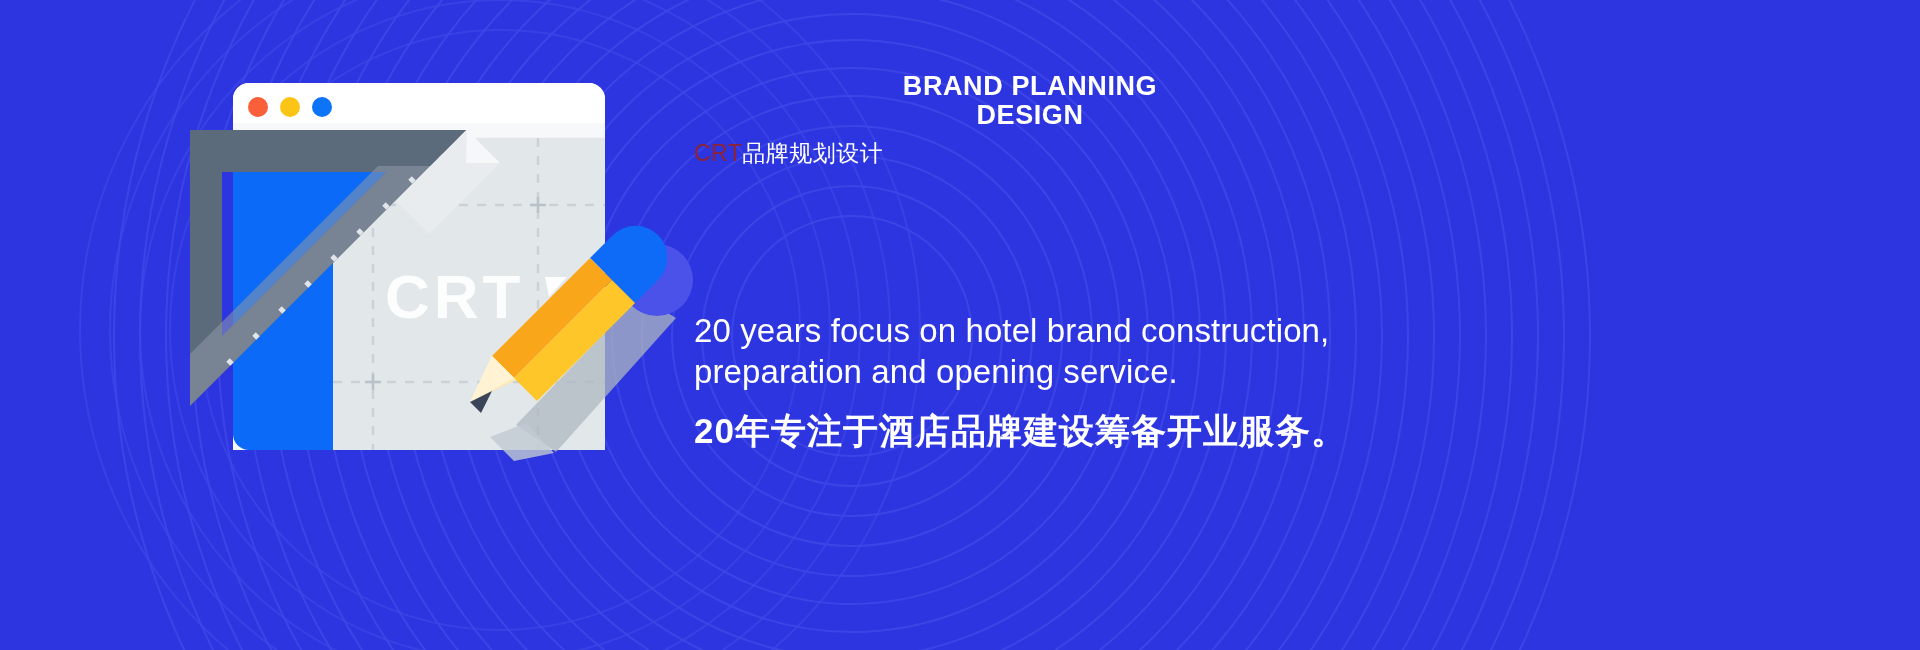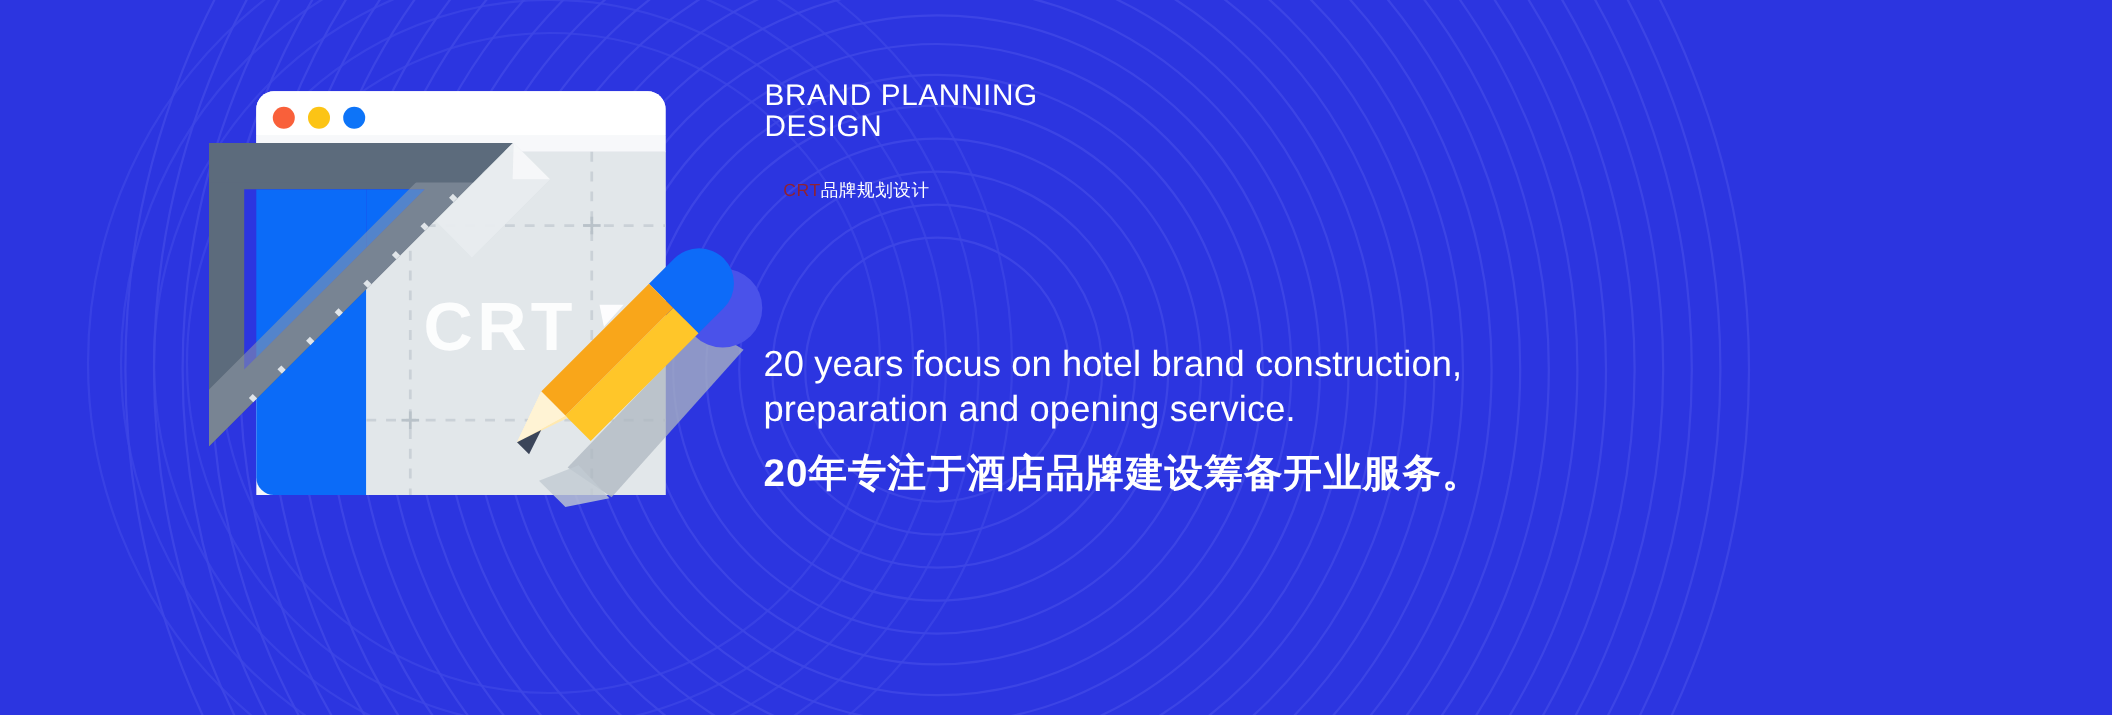--- a/index.html
+++ b/index.html
@@ -18,35 +18,35 @@
   .rings svg { position:absolute; left:0; top:0; }
 
   
   .illo { position:absolute; left:0; top:0; width:900px; height:650px; }
   .illo svg { position:absolute; left:0; top:0; }
 
   
   .copy { position:absolute; left:694px; top:0; width:1180px; height:650px; }
 
   .eyebrow {
-    position:absolute; left:1px; top:72px; width:640px;
+    position:absolute; left:16px; top:72px; width:640px;
     color:#ffffff;
     font-size:27px;
     line-height:1.08;
     letter-spacing:0.6px;
-    font-weight:400;
+    font-weight:700;
     white-space:pre-line;
+    text-align:center;
   }
   .eyebrow-cn {
-    position:absolute; left:18px; top:140px;
-    font-size:16px;
+    position:absolute; left:0; top:140px;
+    font-size:23px;
     letter-spacing:0.5px;
     line-height:1.2;
     white-space:nowrap;
-    margin-top:24px;
   }
   .eyebrow-cn .abbr { color:#8f2233; }
   .eyebrow-cn .cn   { color:#ffffff; }
 
   .headline {
     position:absolute; left:0; top:310px; width:700px;
     color:#ffffff;
     font-size:33px;
     line-height:1.25;
     font-weight:400;

